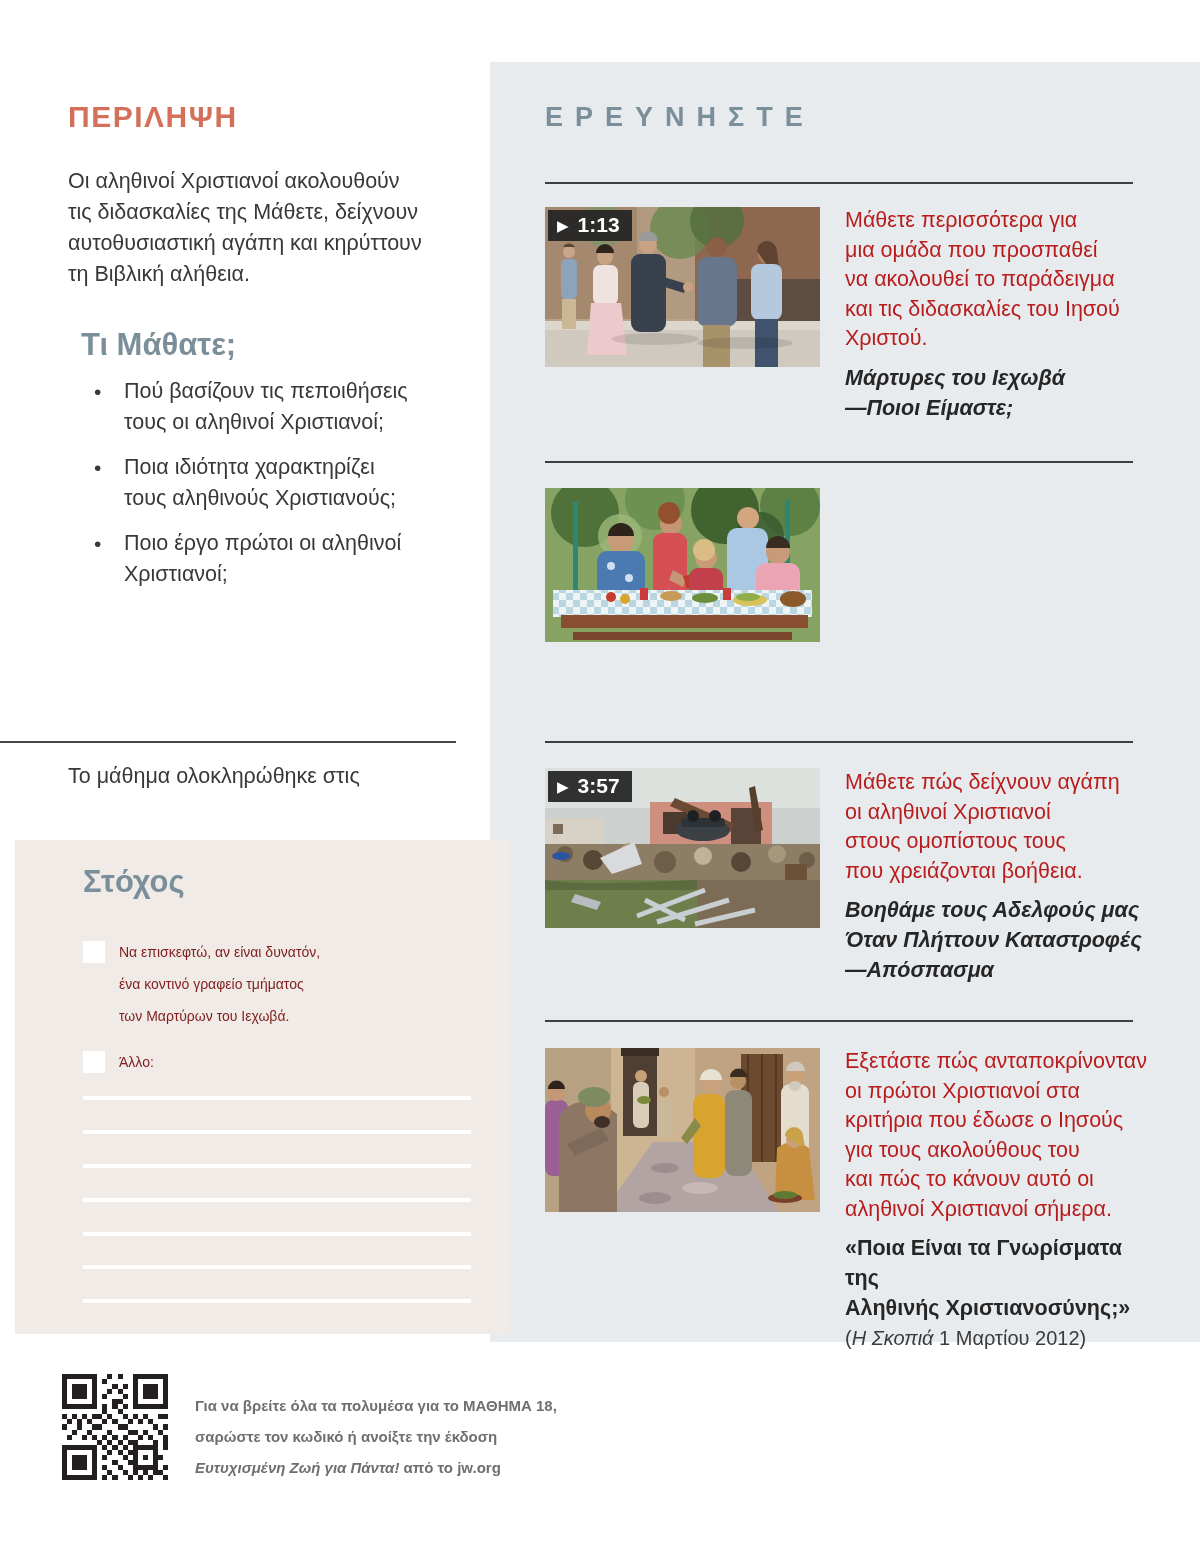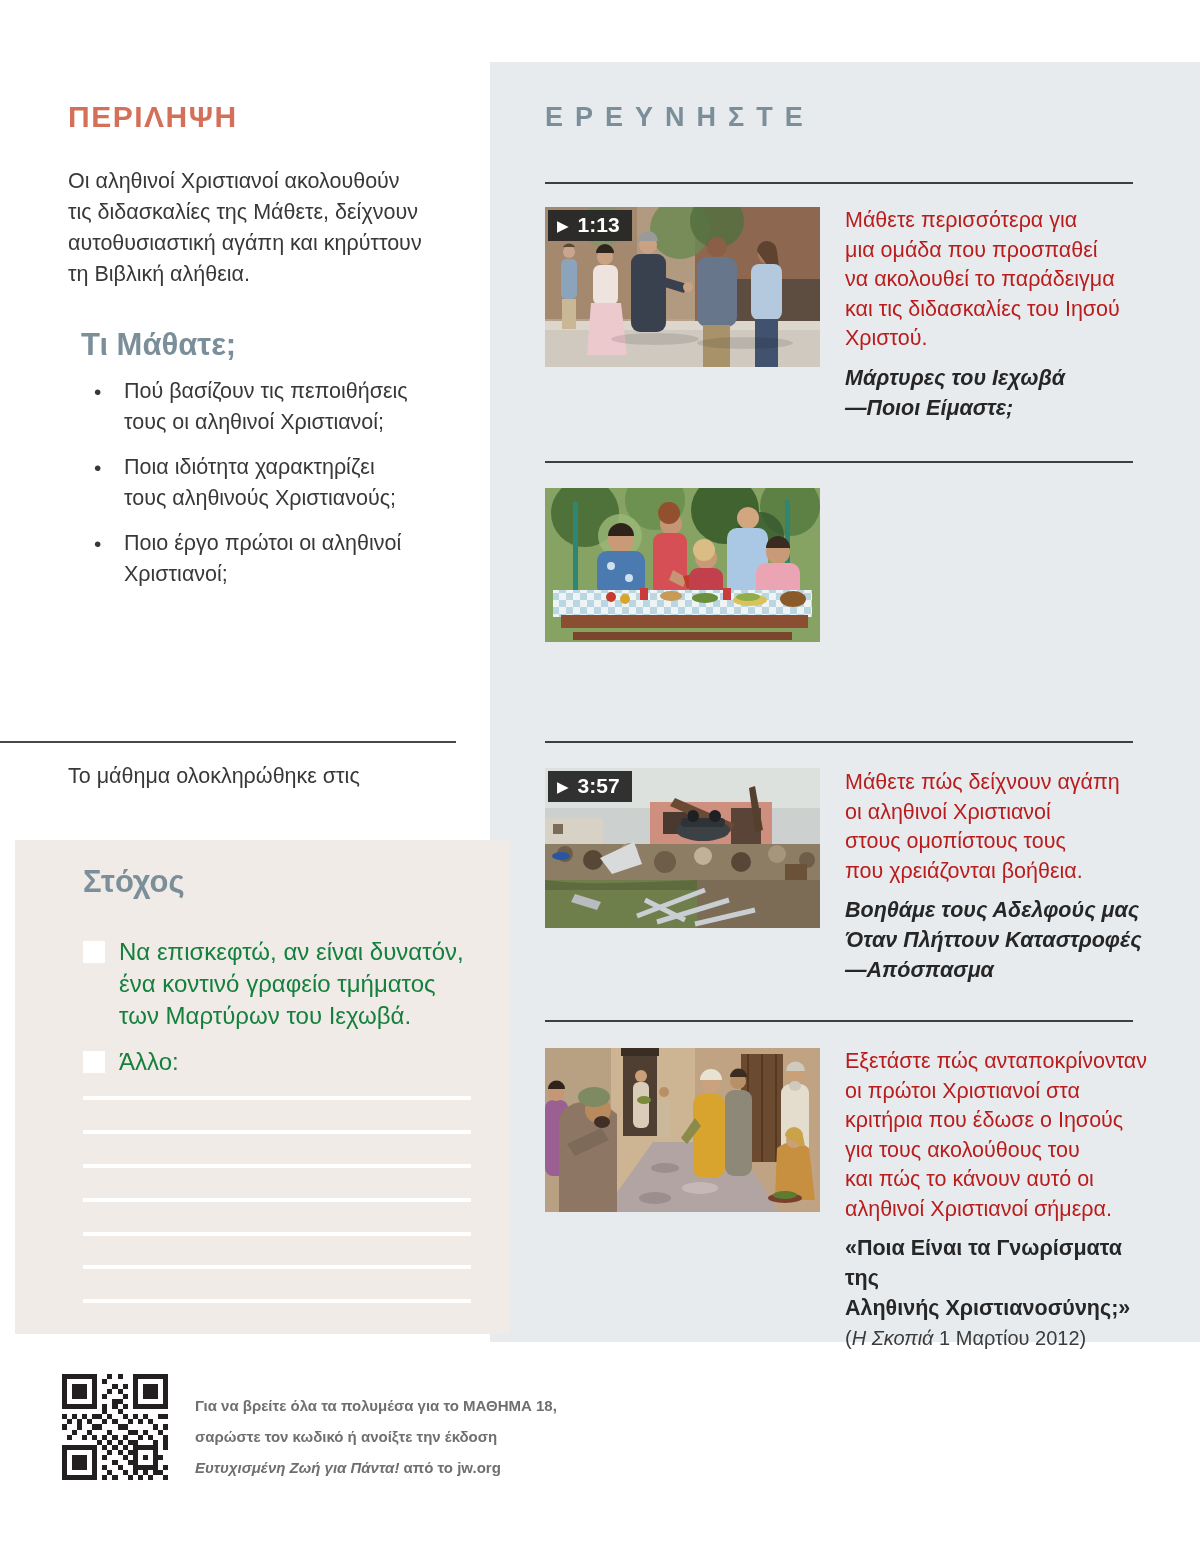--- a/index.html
+++ b/index.html
@@ -22,21 +22,21 @@
   .left-rule{position:absolute;left:0;top:741px;width:456px;height:2px;background:#474747;}
   .completed-label{position:absolute;left:68px;top:761px;font-size:21.5px;line-height:31px;color:#383838;}
 
   
   .goal-box{position:absolute;left:0;top:840px;width:495px;height:494px;background:#f0ebe7;margin-left:15px;}
   .goal-heading{position:absolute;left:68px;top:24px;margin:0;font-size:31px;font-weight:bold;color:#7b8f9a;}
   .goal-item{position:absolute;left:68px;display:flex;}
   .goal-item-1{top:96px;}
   .goal-item-2{top:206px;}
   .goal-checkbox{width:22px;height:22px;background:#ffffff;margin-top:5px;flex:0 0 22px;}
-  .goal-item-text{margin-left:14px;font-size:24px;line-height:32px;white-space:pre-line;color:#15803d;}
+  .goal-item-text{margin-left:14px;font-size:14px;line-height:32px;white-space:pre-line;color:#7f1d1d;}
   .write-line{position:absolute;left:68px;width:388px;height:4px;background:#ffffff;}
 
   
   .explore-heading{position:absolute;left:545px;top:102px;margin:0;font-size:27px;font-weight:bold;
                    letter-spacing:12px;color:#7b8f9a;}
   .sep{position:absolute;left:545px;width:588px;height:2px;background:#3f3f3f;}
   .sep-1{top:182px;} .sep-2{top:461px;} .sep-3{top:741px;} .sep-4{top:1020px;}
 
   .thumb{position:absolute;left:545px;width:275px;overflow:hidden;}
   .thumb svg{display:block;}

